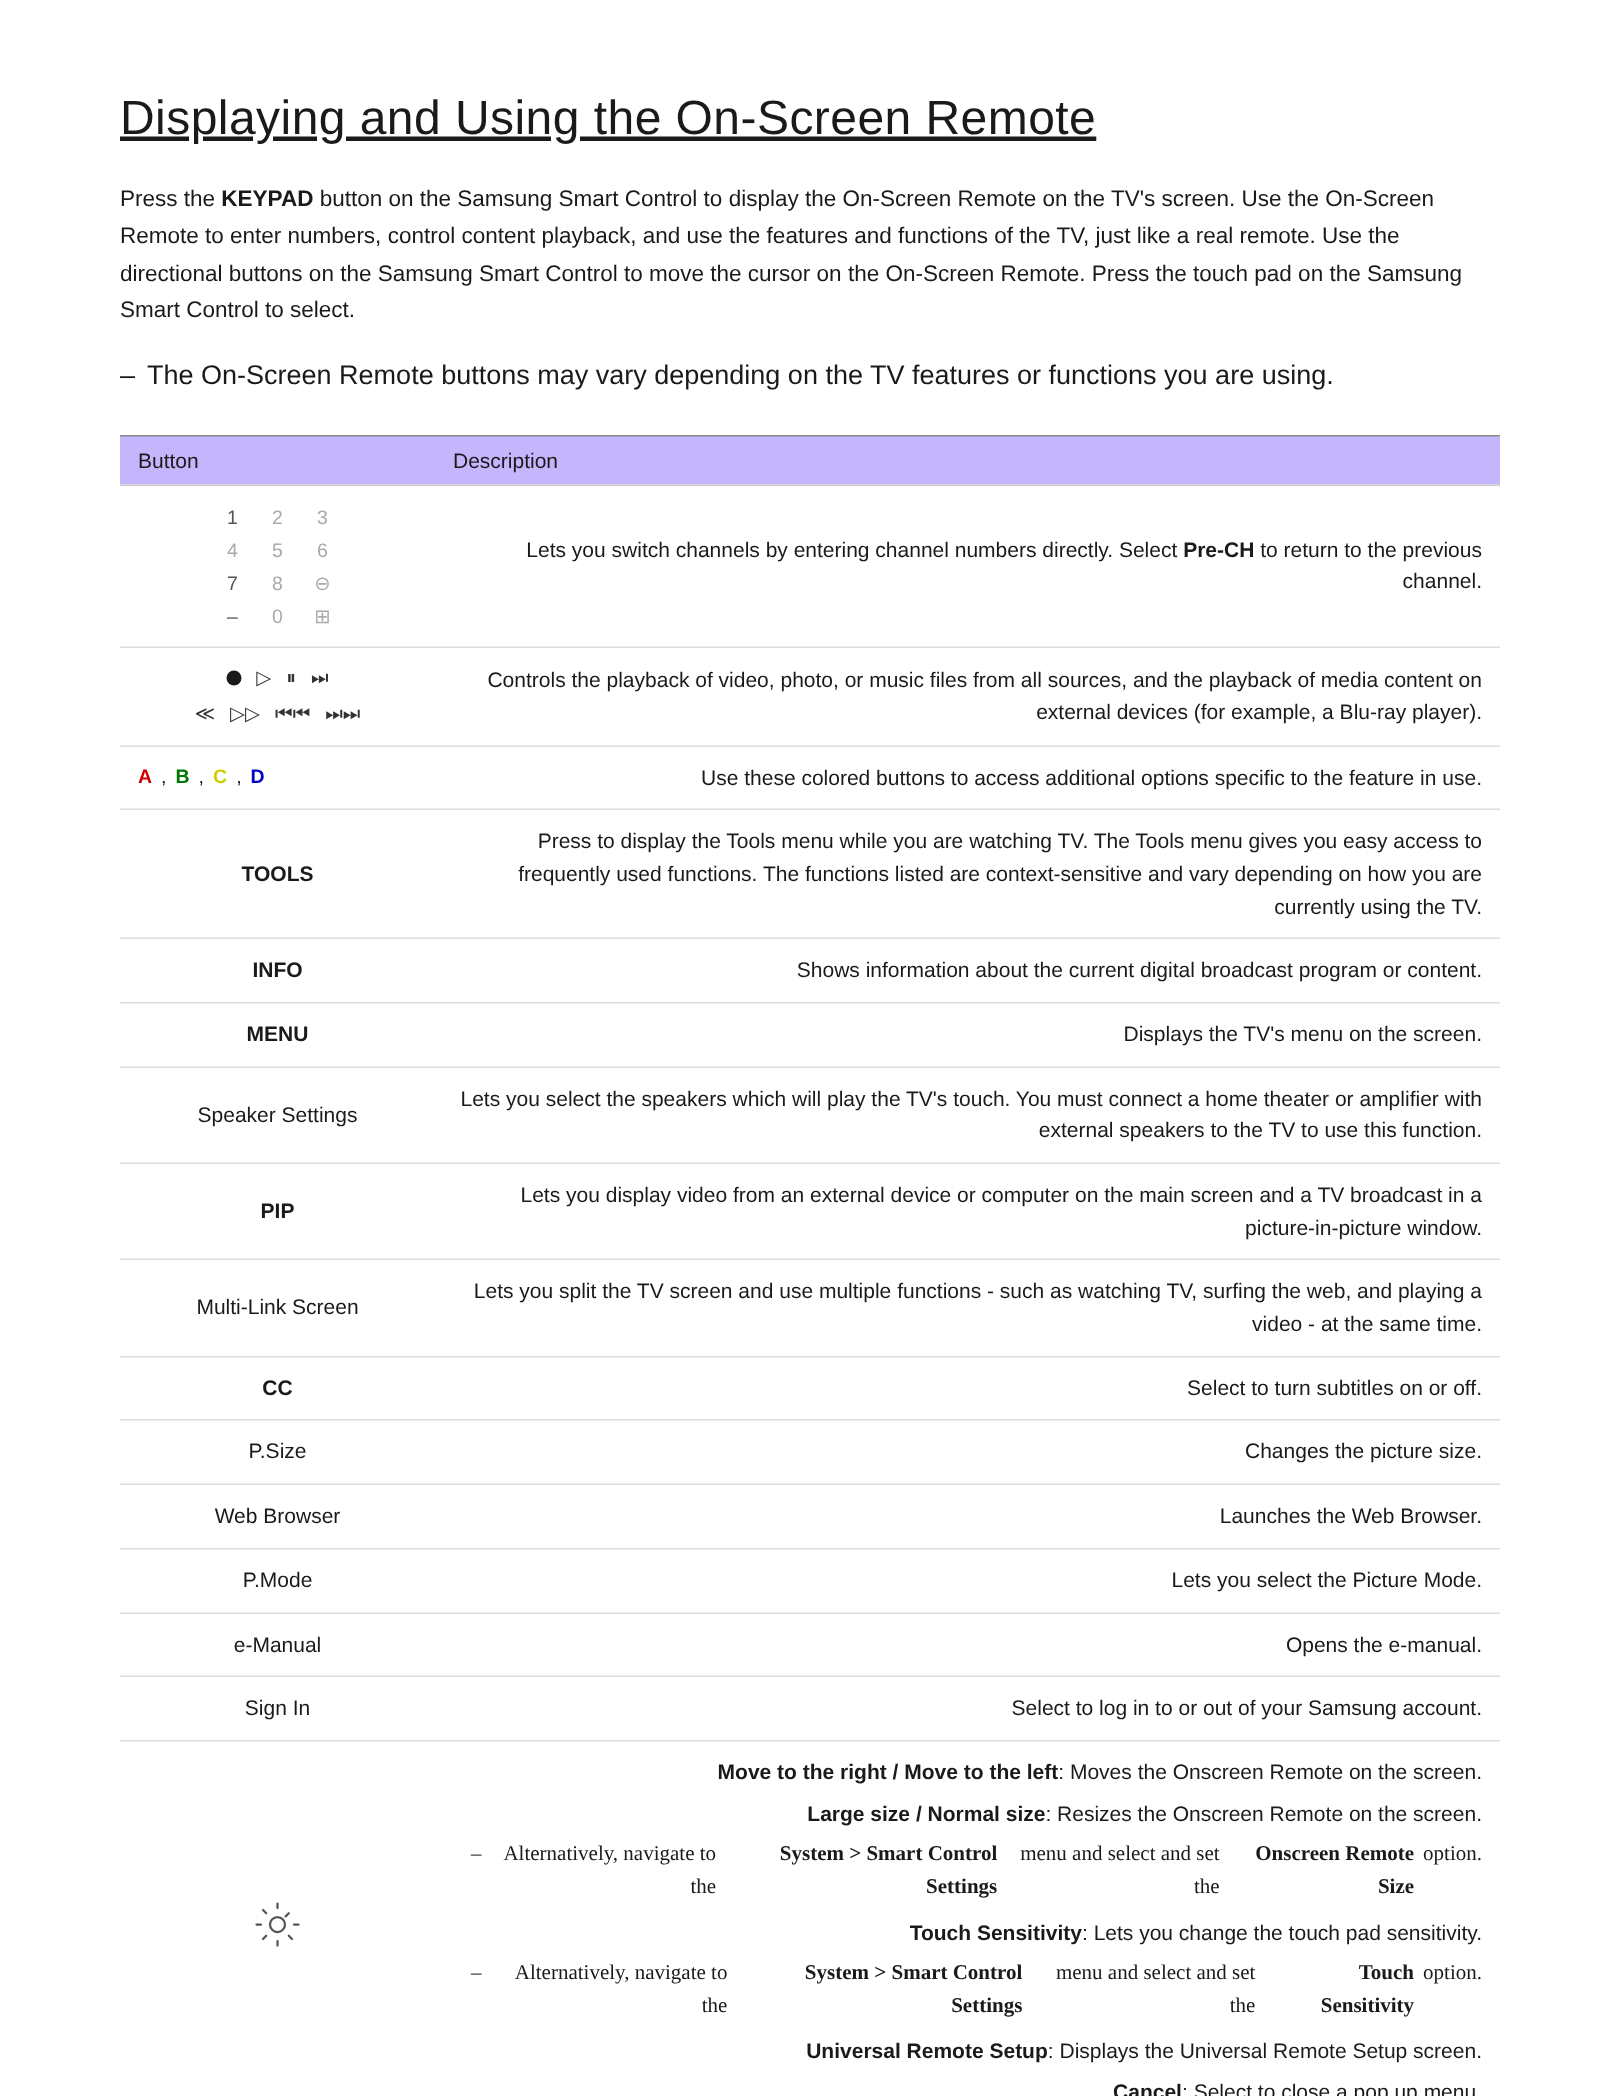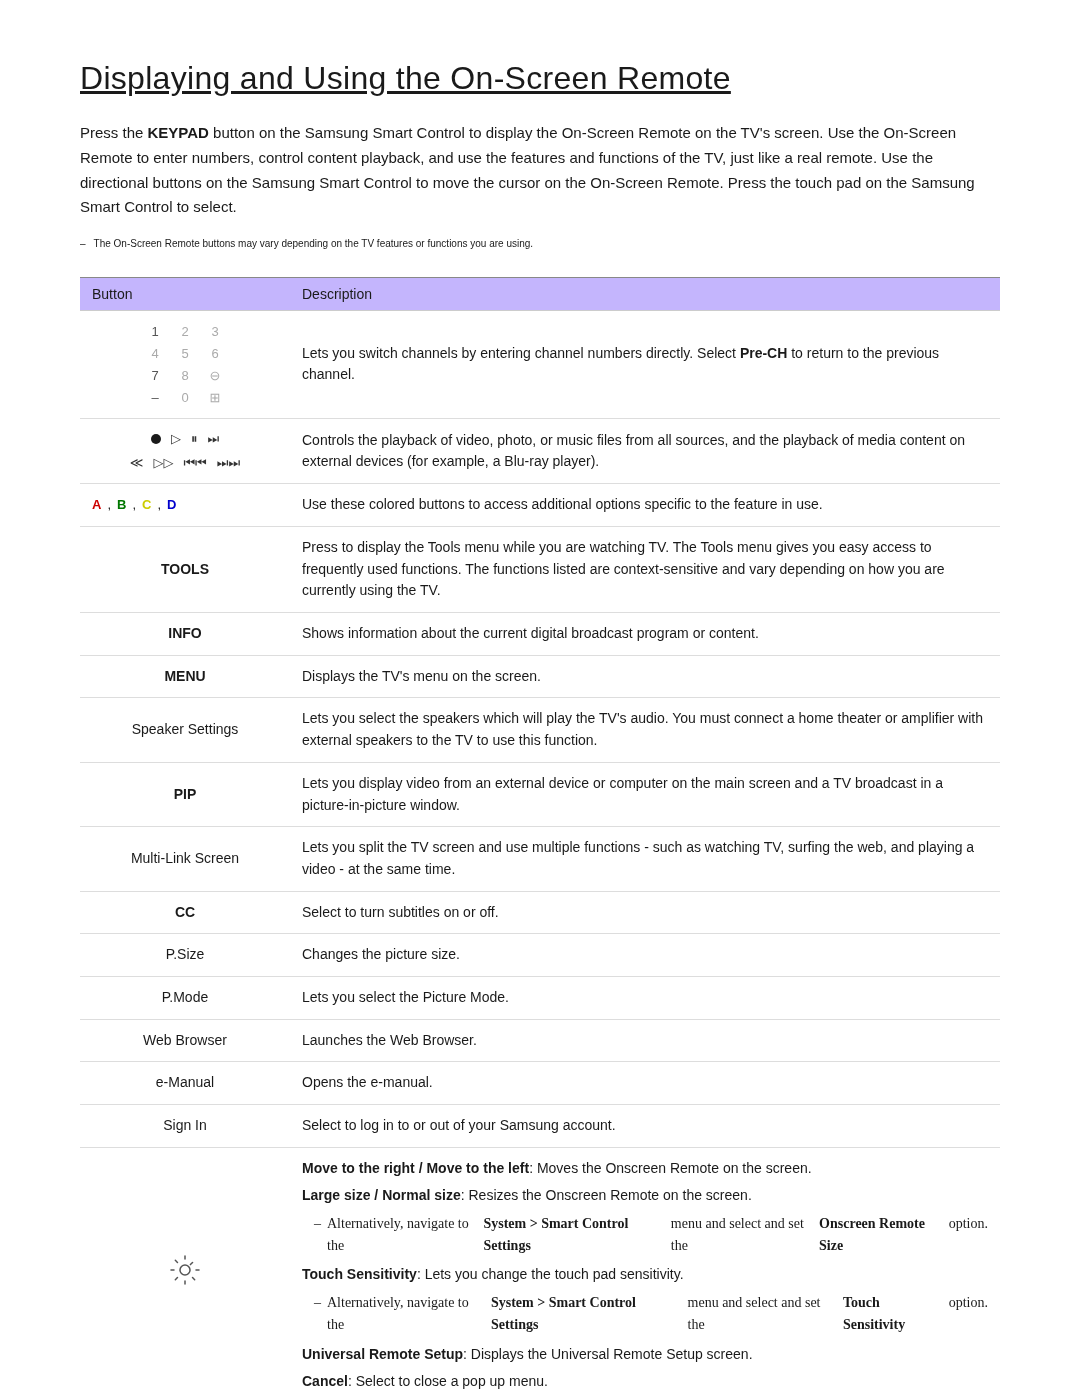--- a/index.html
+++ b/index.html
@@ -26,21 +26,21 @@
     .intro-text {
       font-size: 15px;
       line-height: 1.65;
       margin-bottom: 16px;
       color: #1a1a1a;
     }
     .intro-text strong {
       font-weight: 700;
     }
     .note-text {
-      font-size: 10px;
+      font-size: 18px;
       line-height: 1.65;
       margin-bottom: 24px;
       padding-left: 16px;
       color: #1a1a1a;
     }
     .note-text::before {
       content: '–';
       margin-left: -16px;
       margin-right: 8px;
     }
@@ -60,20 +60,21 @@
     }
     table thead tr th:first-child {
       width: 210px;
     }
     table tbody tr td {
       border-bottom: 1px solid #ddd;
       padding: 10px 12px;
       vertical-align: middle;
       line-height: 1.55;
       color: #1a1a1a;
+      text-align: right;
     }
     table tbody tr td:first-child {
       text-align: center;
       font-weight: 400;
       vertical-align: middle;
     }
     table tbody tr:last-child td {
       border-bottom: 1.5px solid #888;
     }
     .numpad-grid {
@@ -247,21 +248,21 @@
       <tr>
         <td><strong>MENU</strong></td>
         <td class="desc-cell">
           Displays the TV's menu on the screen.
         </td>
       </tr>
 
       <tr>
         <td>Speaker Settings</td>
         <td class="desc-cell">
-          Lets you select the speakers which will play the TV's audio. You must connect a home theater or amplifier with external speakers to the TV to use this function.
+          Lets you select the speakers which will play the TV's touch. You must connect a home theater or amplifier with external speakers to the TV to use this function.
         </td>
       </tr>
 
       <tr>
         <td><strong>PIP</strong></td>
         <td class="desc-cell">
           Lets you display video from an external device or computer on the main screen and a TV broadcast in a picture-in-picture window.
         </td>
       </tr>
 
@@ -281,30 +282,30 @@
 
       <tr>
         <td>P.Size</td>
         <td class="desc-cell">
           Changes the picture size.
         </td>
       </tr>
 
 
       <tr>
+        <td>Web Browser</td>
+        <td class="desc-cell">
+          Launches the Web Browser.
+        </td>
+      </tr>
+
+      <tr>
         <td>P.Mode</td>
         <td class="desc-cell">
           Lets you select the Picture Mode.
-        </td>
-      </tr>
-
-      <tr>
-        <td>Web Browser</td>
-        <td class="desc-cell">
-          Launches the Web Browser.
         </td>
       </tr>
 
       <tr>
         <td>e-Manual</td>
         <td class="desc-cell">
           Opens the e-manual.
         </td>
       </tr>
 

